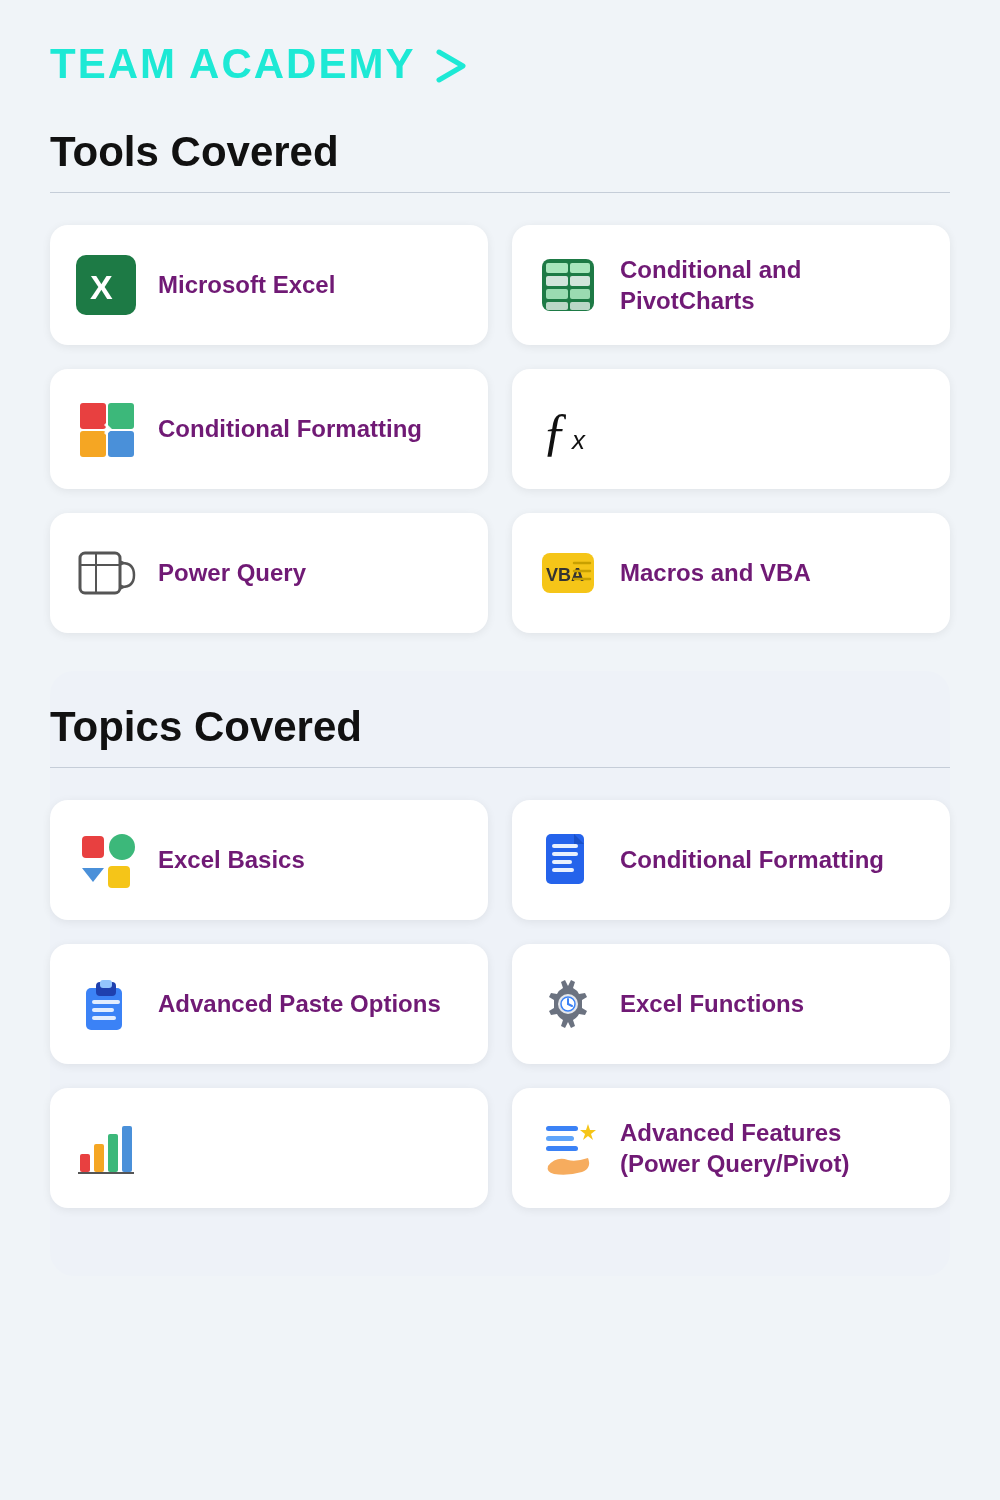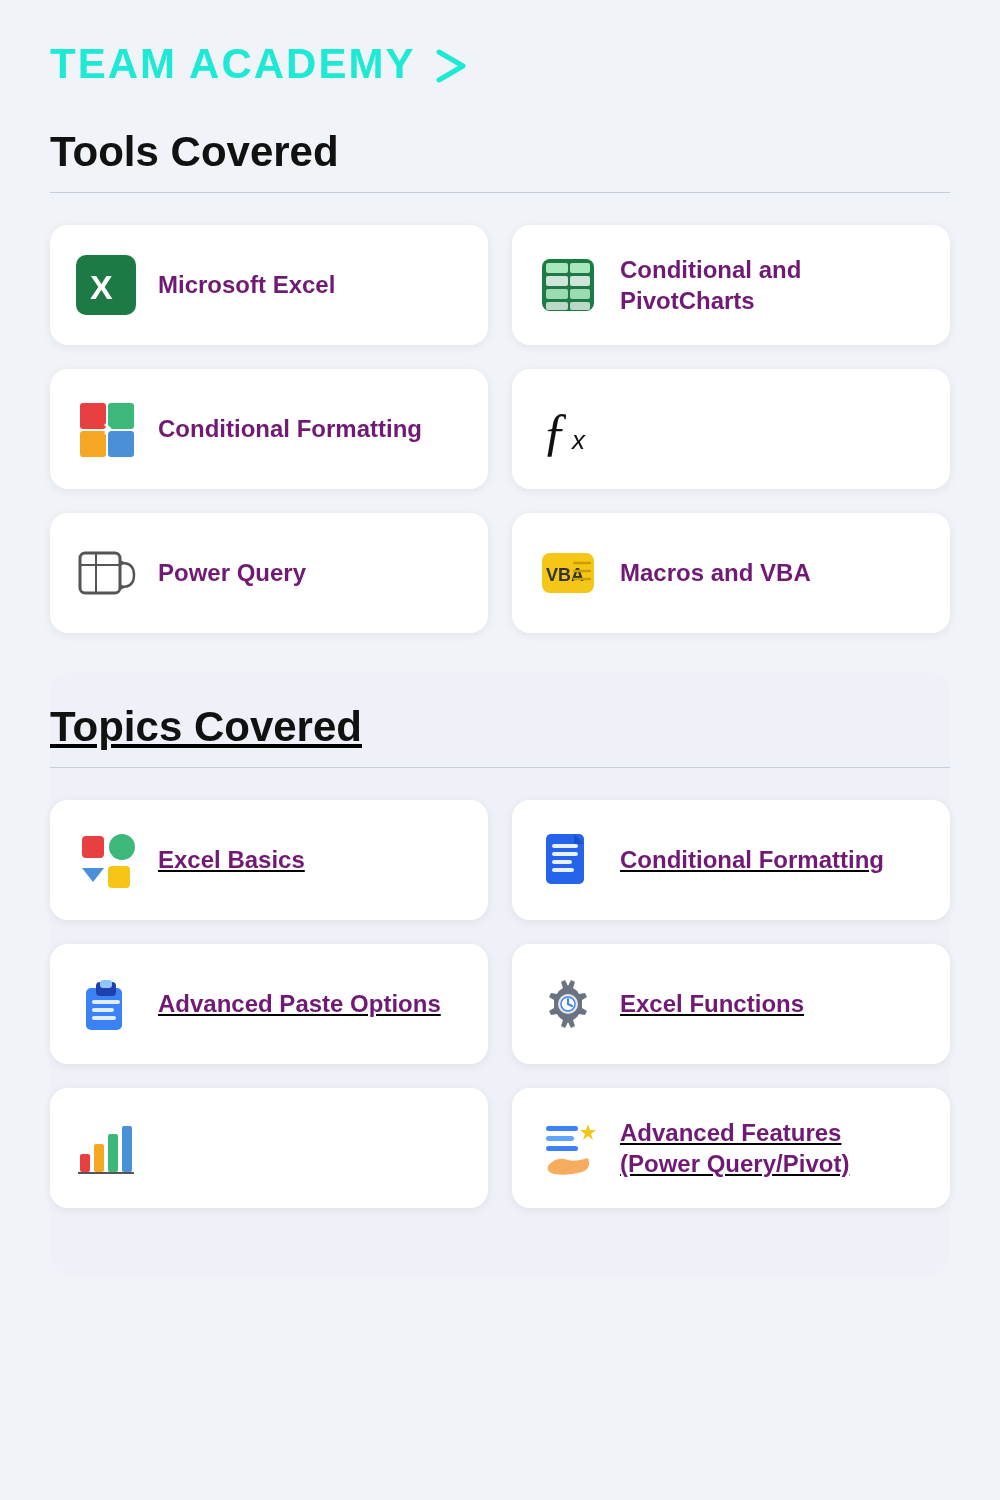--- a/index.html
+++ b/index.html
@@ -89,21 +89,20 @@
     .section-wrap {
       position: relative;
     }
 
     
     .topics-section {
       background: #eef2f8;
       border-radius: 24px;
       padding: 32px 0 20px 0;
       margin-top: -10px;
-      text-decoration: underline;
     }
   </style>
 </head>
 <body>
 
 <div class="header">
   <span class="brand-name">TEAM ACADEMY</span>
   <div class="brand-arrow">
     <svg viewBox="0 0 44 44" fill="none" xmlns="http://www.w3.org/2000/svg">
       <polyline points="10,8 34,22 10,36" stroke="#1de9d5" stroke-width="5" stroke-linecap="round" stroke-linejoin="round" fill="none"></polyline>

